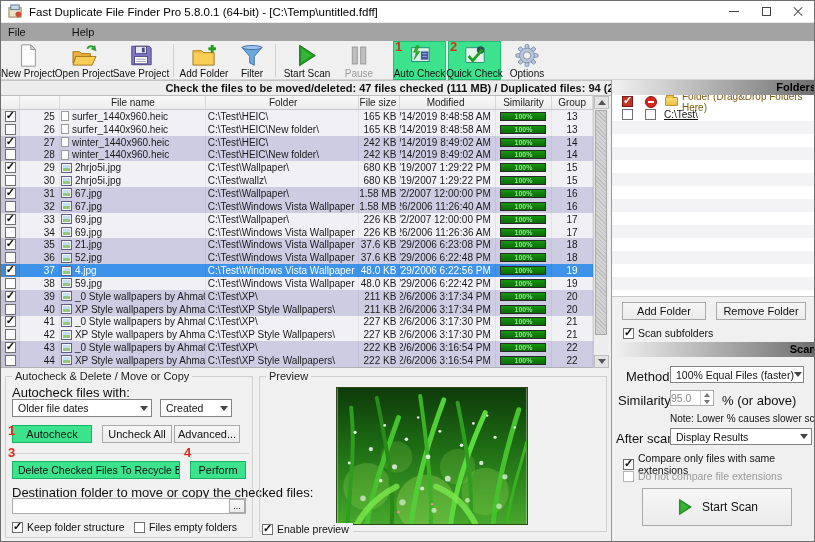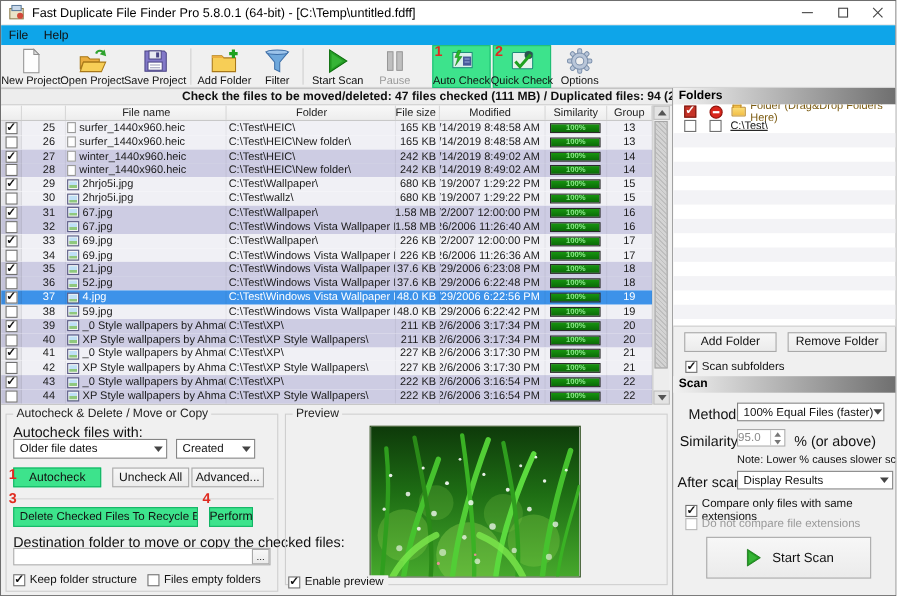--- a/index.html
+++ b/index.html
@@ -13,21 +13,21 @@
   .titlebar .title { font-size:11.5px; color:#000; white-space:nowrap; }
   .wbtns { margin-left:auto; display:flex; height:100%; }
   .wbtn { width:32px; height:100%; display:flex; align-items:center; justify-content:center; }
   .min-glyph { width:10px; height:1px; background:#444; }
   .max-glyph { width:9px; height:9px; border:1px solid #444; }
   .close-glyph { position:relative; width:10px; height:10px; }
   .close-glyph::before,.close-glyph::after { content:""; position:absolute; left:-1px; top:4px; width:12px; height:1px; background:#444; }
   .close-glyph::before { transform:rotate(45deg); } .close-glyph::after { transform:rotate(-45deg); }
 
   
-  .menubar { position:absolute; left:0; top:22px; width:100%; height:18px; background:#0ea5e9; display:flex; align-items:center; }
+  .menubar { position:absolute; left:0; top:22px; width:100%; height:18px; background:#a3a3a3; display:flex; align-items:center;gap:32px; }
   .menuitem { padding:0 7px; height:100%; display:flex; align-items:center; }
 
   
   .toolbar { position:absolute; left:0; top:40px; width:100%; height:39px; background:#F0F0F0; border-bottom:1px solid #D5D5D5; }
   .tbtn { position:absolute; top:0; height:39px; display:flex; flex-direction:column; align-items:center; justify-content:flex-start; padding-top:1px; }
   .tbtn .ticon { height:26px; display:flex; align-items:center; justify-content:center; }
   .tbtn .tlabel { font-size:10px; line-height:11px; color:#111; white-space:nowrap; }
   .tbtn.disabled .tlabel { color:#9A9A9A; }
   .tbtn.hl { background:#3DE38C; border:1px solid #1FBE74; }
   .tsep { position:absolute; top:3px; width:1px; height:33px; background:#D0D0D0; }
@@ -41,21 +41,21 @@
   .tablewrap { position:absolute; left:0; top:95px; width:592px; height:272px; background:#fff; border-bottom:1px solid #B0B0B0; }
   .thead { display:flex; height:14px; background:linear-gradient(#F8F8F8,#EDEDED); border-bottom:1px solid #C8C8C8; }
   .hcell { font-size:10px; text-align:center; line-height:13px; color:#222; border-right:1px solid #D8D8D8; overflow:hidden; white-space:nowrap; }
   .tbody { display:flex; flex-direction:column; height:257px; }
   .trow { display:flex; flex:1; align-items:center; font-size:10px; color:#1A1A1A; overflow:hidden; }
   .trow.light { background:#F0F0F5; }
   .trow.lav   { background:#CDCCE3; }
   .trow.sel   { background:#3D92E9; color:#FFFFFF; }
   .tc { height:100%; display:flex; align-items:center; border-right:1px solid rgba(0,0,0,0.05); overflow:hidden; white-space:nowrap; }
   .col-cb  { width:20px; justify-content:center; background:rgba(0,0,0,0.045); }
-  .col-num { width:24px; justify-content:flex-end; padding-right:9px;margin-left:16px; }
+  .col-num { width:24px; justify-content:flex-end; padding-right:4px;margin-left:16px; }
   .col-name{ width:150px; padding-left:1px; }
   .col-folder{ width:158px; padding-left:2px; }
   .col-size{ width:42px; justify-content:flex-end; padding-right:3px; }
   .col-mod { width:98px; justify-content:flex-end; padding-right:4px; }
   .col-sim { width:58px; justify-content:center; }
   .col-grp { width:42px; justify-content:center; }
   .hcell.col-cb,.hcell.col-num,.hcell.col-name,.hcell.col-folder,.hcell.col-size,.hcell.col-mod,.hcell.col-sim,.hcell.col-grp { display:block; background:none; }
 
   .cbx { width:11px; height:11px; background:#fff; border:1px solid #707070; position:relative; flex:none; }
   .cbx.checked::after { content:"\2713"; position:absolute; left:0px; top:-3px; font-size:11px; font-weight:bold; color:#111; }
@@ -73,21 +73,21 @@
   
   .vscroll { position:absolute; left:592px; top:95px; width:15px; height:272px; background:#EDEDED; border-left:1px solid #C8C8C8; }
   .sarrow { position:absolute; left:0; width:15px; height:13px; background:#E3E3E3; border:1px solid #BDBDBD; display:flex; align-items:center; justify-content:center; }
   .sarrow.up { top:0; } .sarrow.down { bottom:0; }
   .tri-up { width:0; height:0; border-left:4px solid transparent; border-right:4px solid transparent; border-bottom:5px solid #555; }
   .tri-down { width:0; height:0; border-left:4px solid transparent; border-right:4px solid transparent; border-top:5px solid #555; }
   .sthumb { position:absolute; left:1px; top:14px; width:12px; height:225px; background:#D4D4D4 repeating-linear-gradient(45deg, rgba(0,0,0,0.10) 0 1px, transparent 1px 3px); border:1px solid #A6A6A6; }
 
   
   .rightpanel { position:absolute; left:610px; top:79px; width:205px; height:463px; background:#F0F0F0; border-left:1px solid #9A9A9A; }
-  .panelhdr { position:absolute; left:0; width:100%; height:15px; background:linear-gradient(to right,#F2F2F2,#6E6E6E); font-weight:bold; font-size:11px; line-height:15px; padding-left:5px; color:#000; }
+  .panelhdr { position:absolute; left:0; width:100%; height:15px; background:linear-gradient(to right,#F2F2F2,#6E6E6E); font-weight:bold; font-size:11px; line-height:15px; padding-left:5px; color:#000;text-align:right; }
   .folderslist { position:absolute; left:0; top:15px; width:100%; height:202px; background:#fff; border-bottom:1px solid #C8C8C8; overflow:hidden; }
   .frow { height:13px; display:flex; align-items:center; font-size:10px; }
   .frow.alt { background:#F3F3F6; }
   .noentry { width:12px; height:12px; border-radius:50%; background:#D9261C; border:1px solid #8F120B; position:relative; flex:none; }
   .noentry::after { content:""; position:absolute; left:2px; top:4px; width:6px; height:2px; background:#fff; }
   .fldicon { width:13px; height:9px; background:linear-gradient(#FBDC74,#F2BE45); border:1px solid #C08F2E; border-radius:1px; position:relative; flex:none; }
   .fldicon::before { content:""; position:absolute; left:0; top:-3px; width:6px; height:2px; background:#F2BE45; border:1px solid #C08F2E; border-bottom:none; }
 
   .btn { background:linear-gradient(#F7F7F7,#EBEBEB); border:1px solid #A9A9A9; font-size:11px; font-family:"Liberation Sans",sans-serif; display:flex; align-items:center; justify-content:center; color:#111; }
   .btn.green { background:#3DE38C; border:1px solid #12B465; }
@@ -694,21 +694,21 @@
       <span class="badge" style="left:2px;top:48px">1</span>
       <button class="btn green" style="position:absolute;left:6px;top:48px;width:80px;height:18px">Autocheck</button>
       <button class="btn" style="position:absolute;left:96px;top:48px;width:70px;height:18px">Uncheck All</button>
       <button class="btn" style="position:absolute;left:168px;top:48px;width:66px;height:18px">Advanced...</button>
       <div style="position:absolute;left:3px;top:76px;width:240px;border-top:1px solid #D5D5D5"></div>
       <span class="badge" style="left:2px;top:70px">3</span>
       <span class="badge" style="left:178px;top:70px">4</span>
       <div class="select green" style="position:absolute;left:6px;top:84px;width:168px;height:18px">
         <span>Delete Checked Files To Recycle Bin</span>
       </div>
-      <button class="btn green" style="position:absolute;left:184px;top:84px;width:40px;height:18px">Perform</button>
+      <button class="btn green" style="position:absolute;left:184px;top:84px;width:56px;height:18px">Perform</button>
       <span class="flabel" style="left:6px;top:108px">Destination folder to move or copy the checked files:</span>
       <input class="txt" style="left: 6px; top: 121px; width: 234px; height: 16px;" value="">
       <button class="btn browse" style="left:223px;top:122px">...</button>
       <div class="cbrow" style="position:absolute;left:6px;top:144px">
         <span class="cbx checked"></span>
         <span>Keep folder structure</span>
       </div>
       <div class="cbrow" style="position:absolute;left:128px;top:144px">
         <span class="cbx"></span>
         <span>Files empty folders</span>

